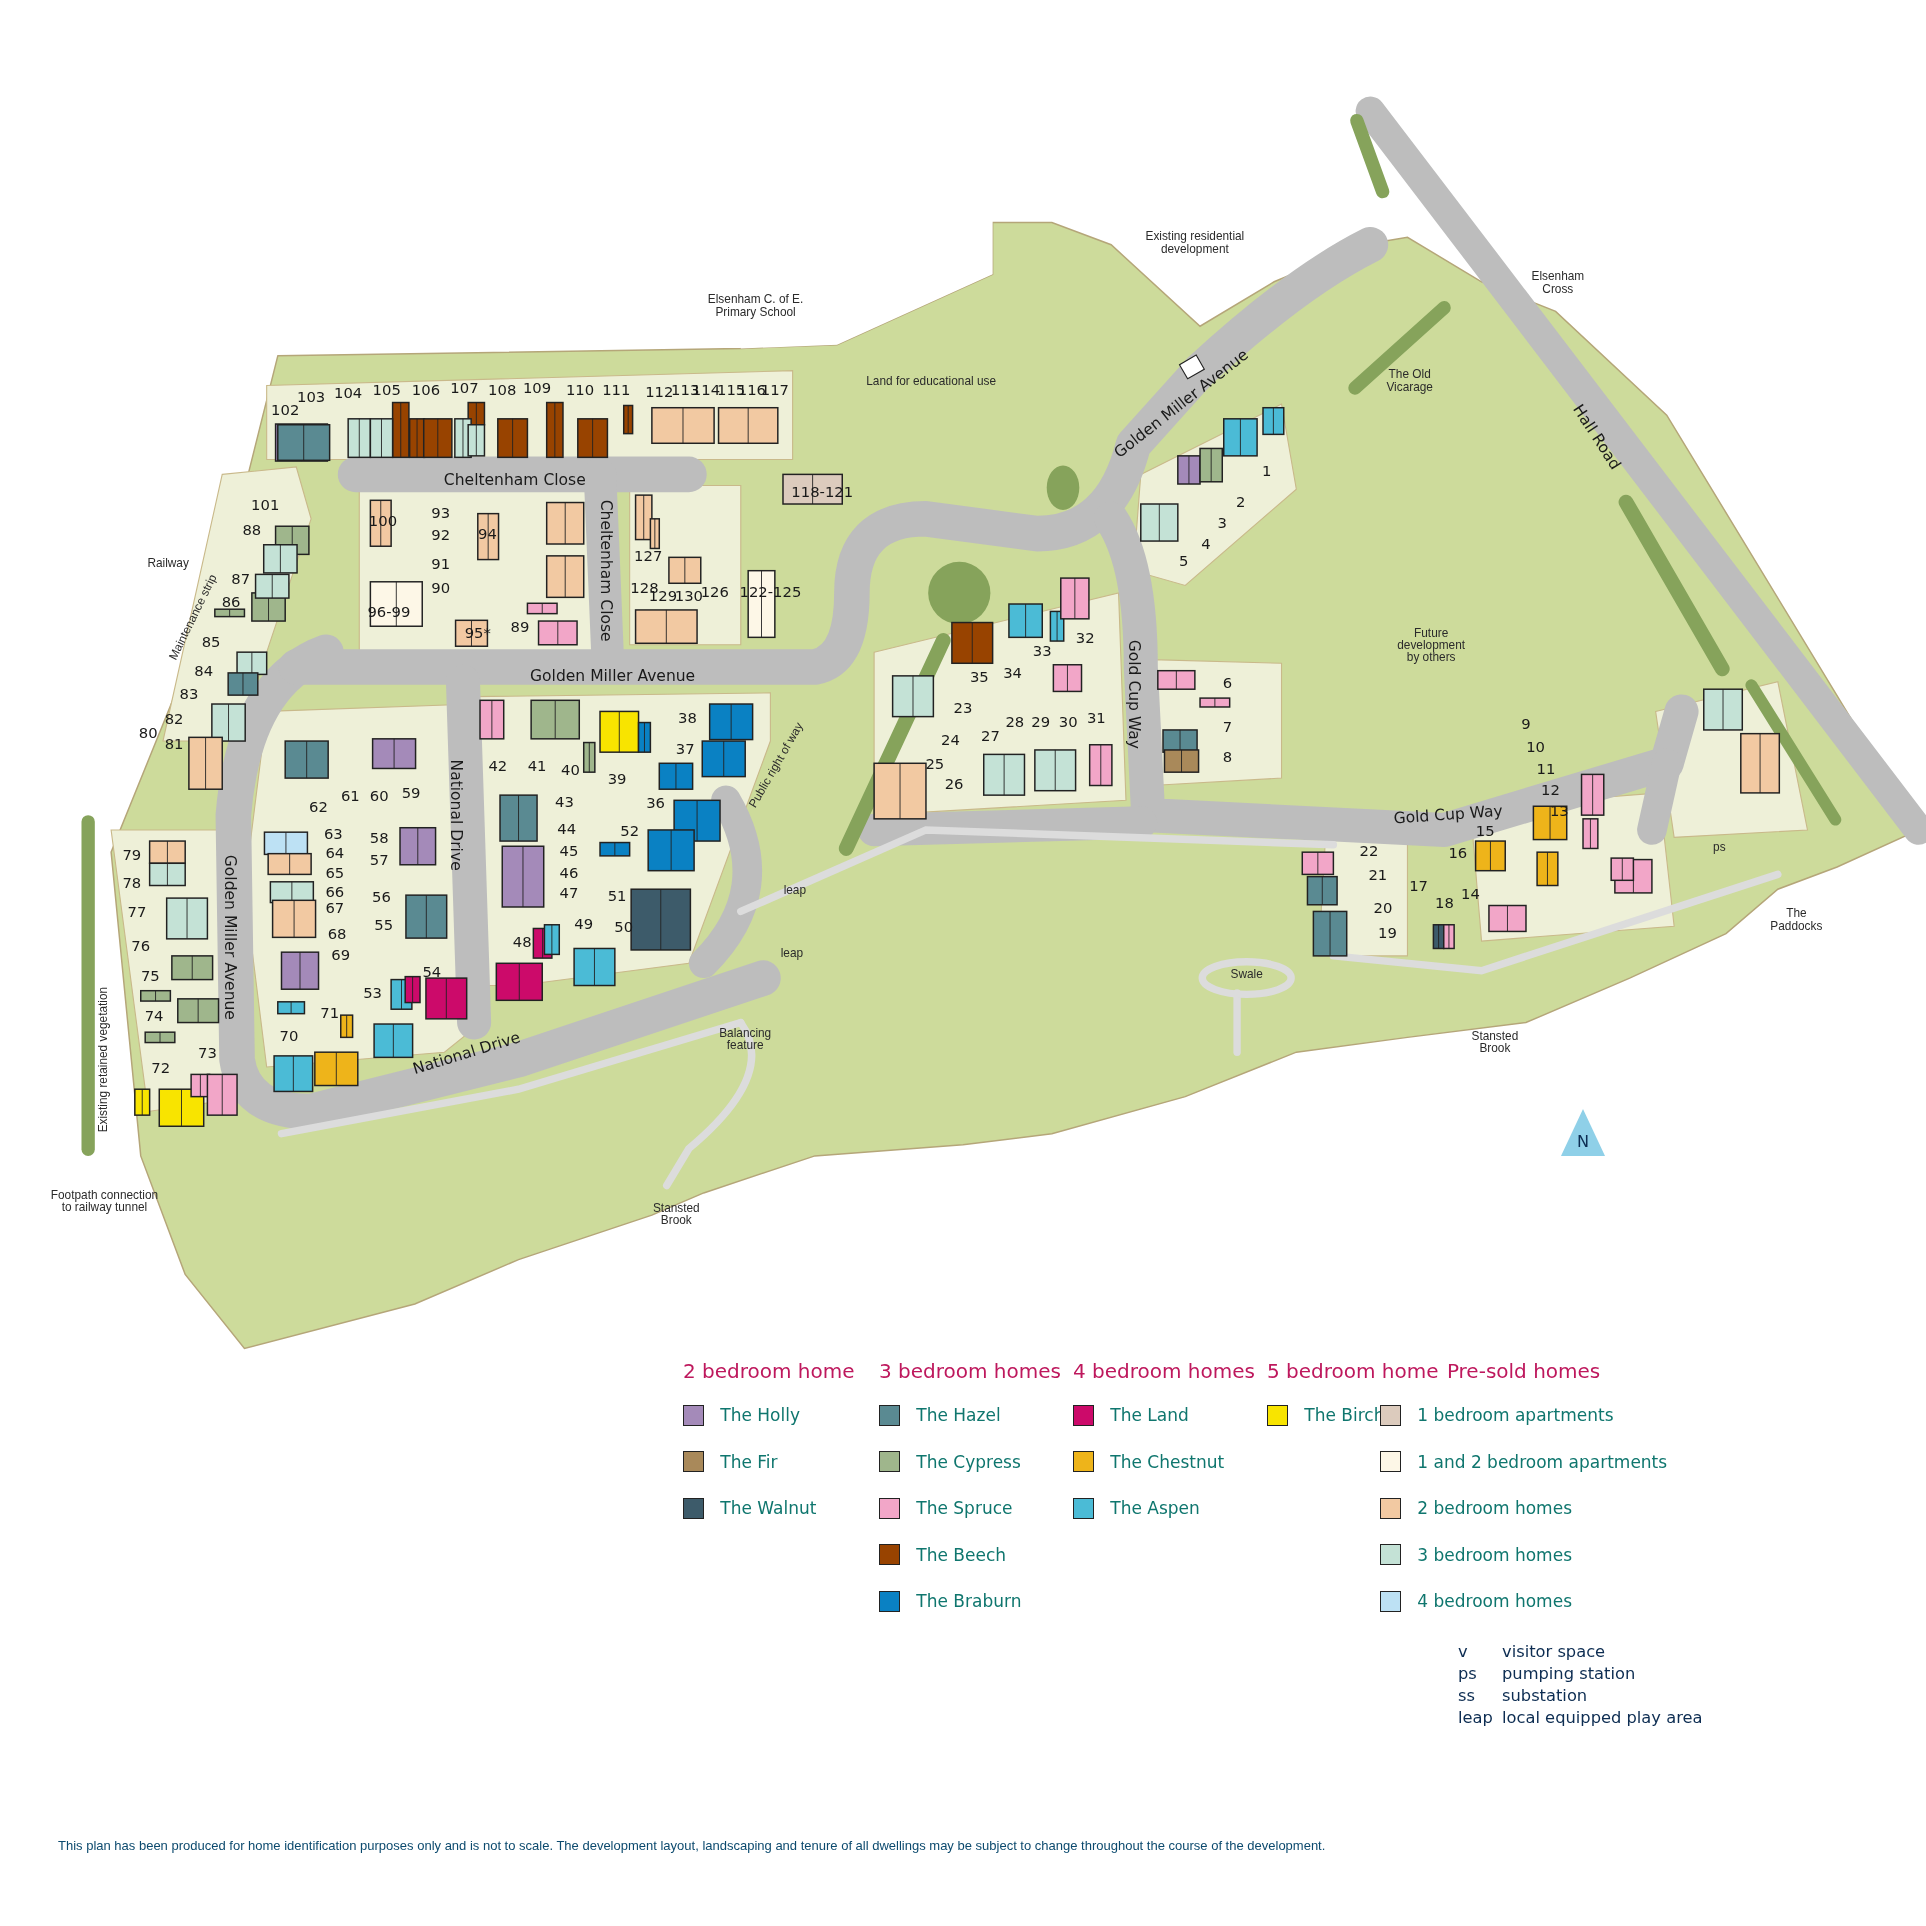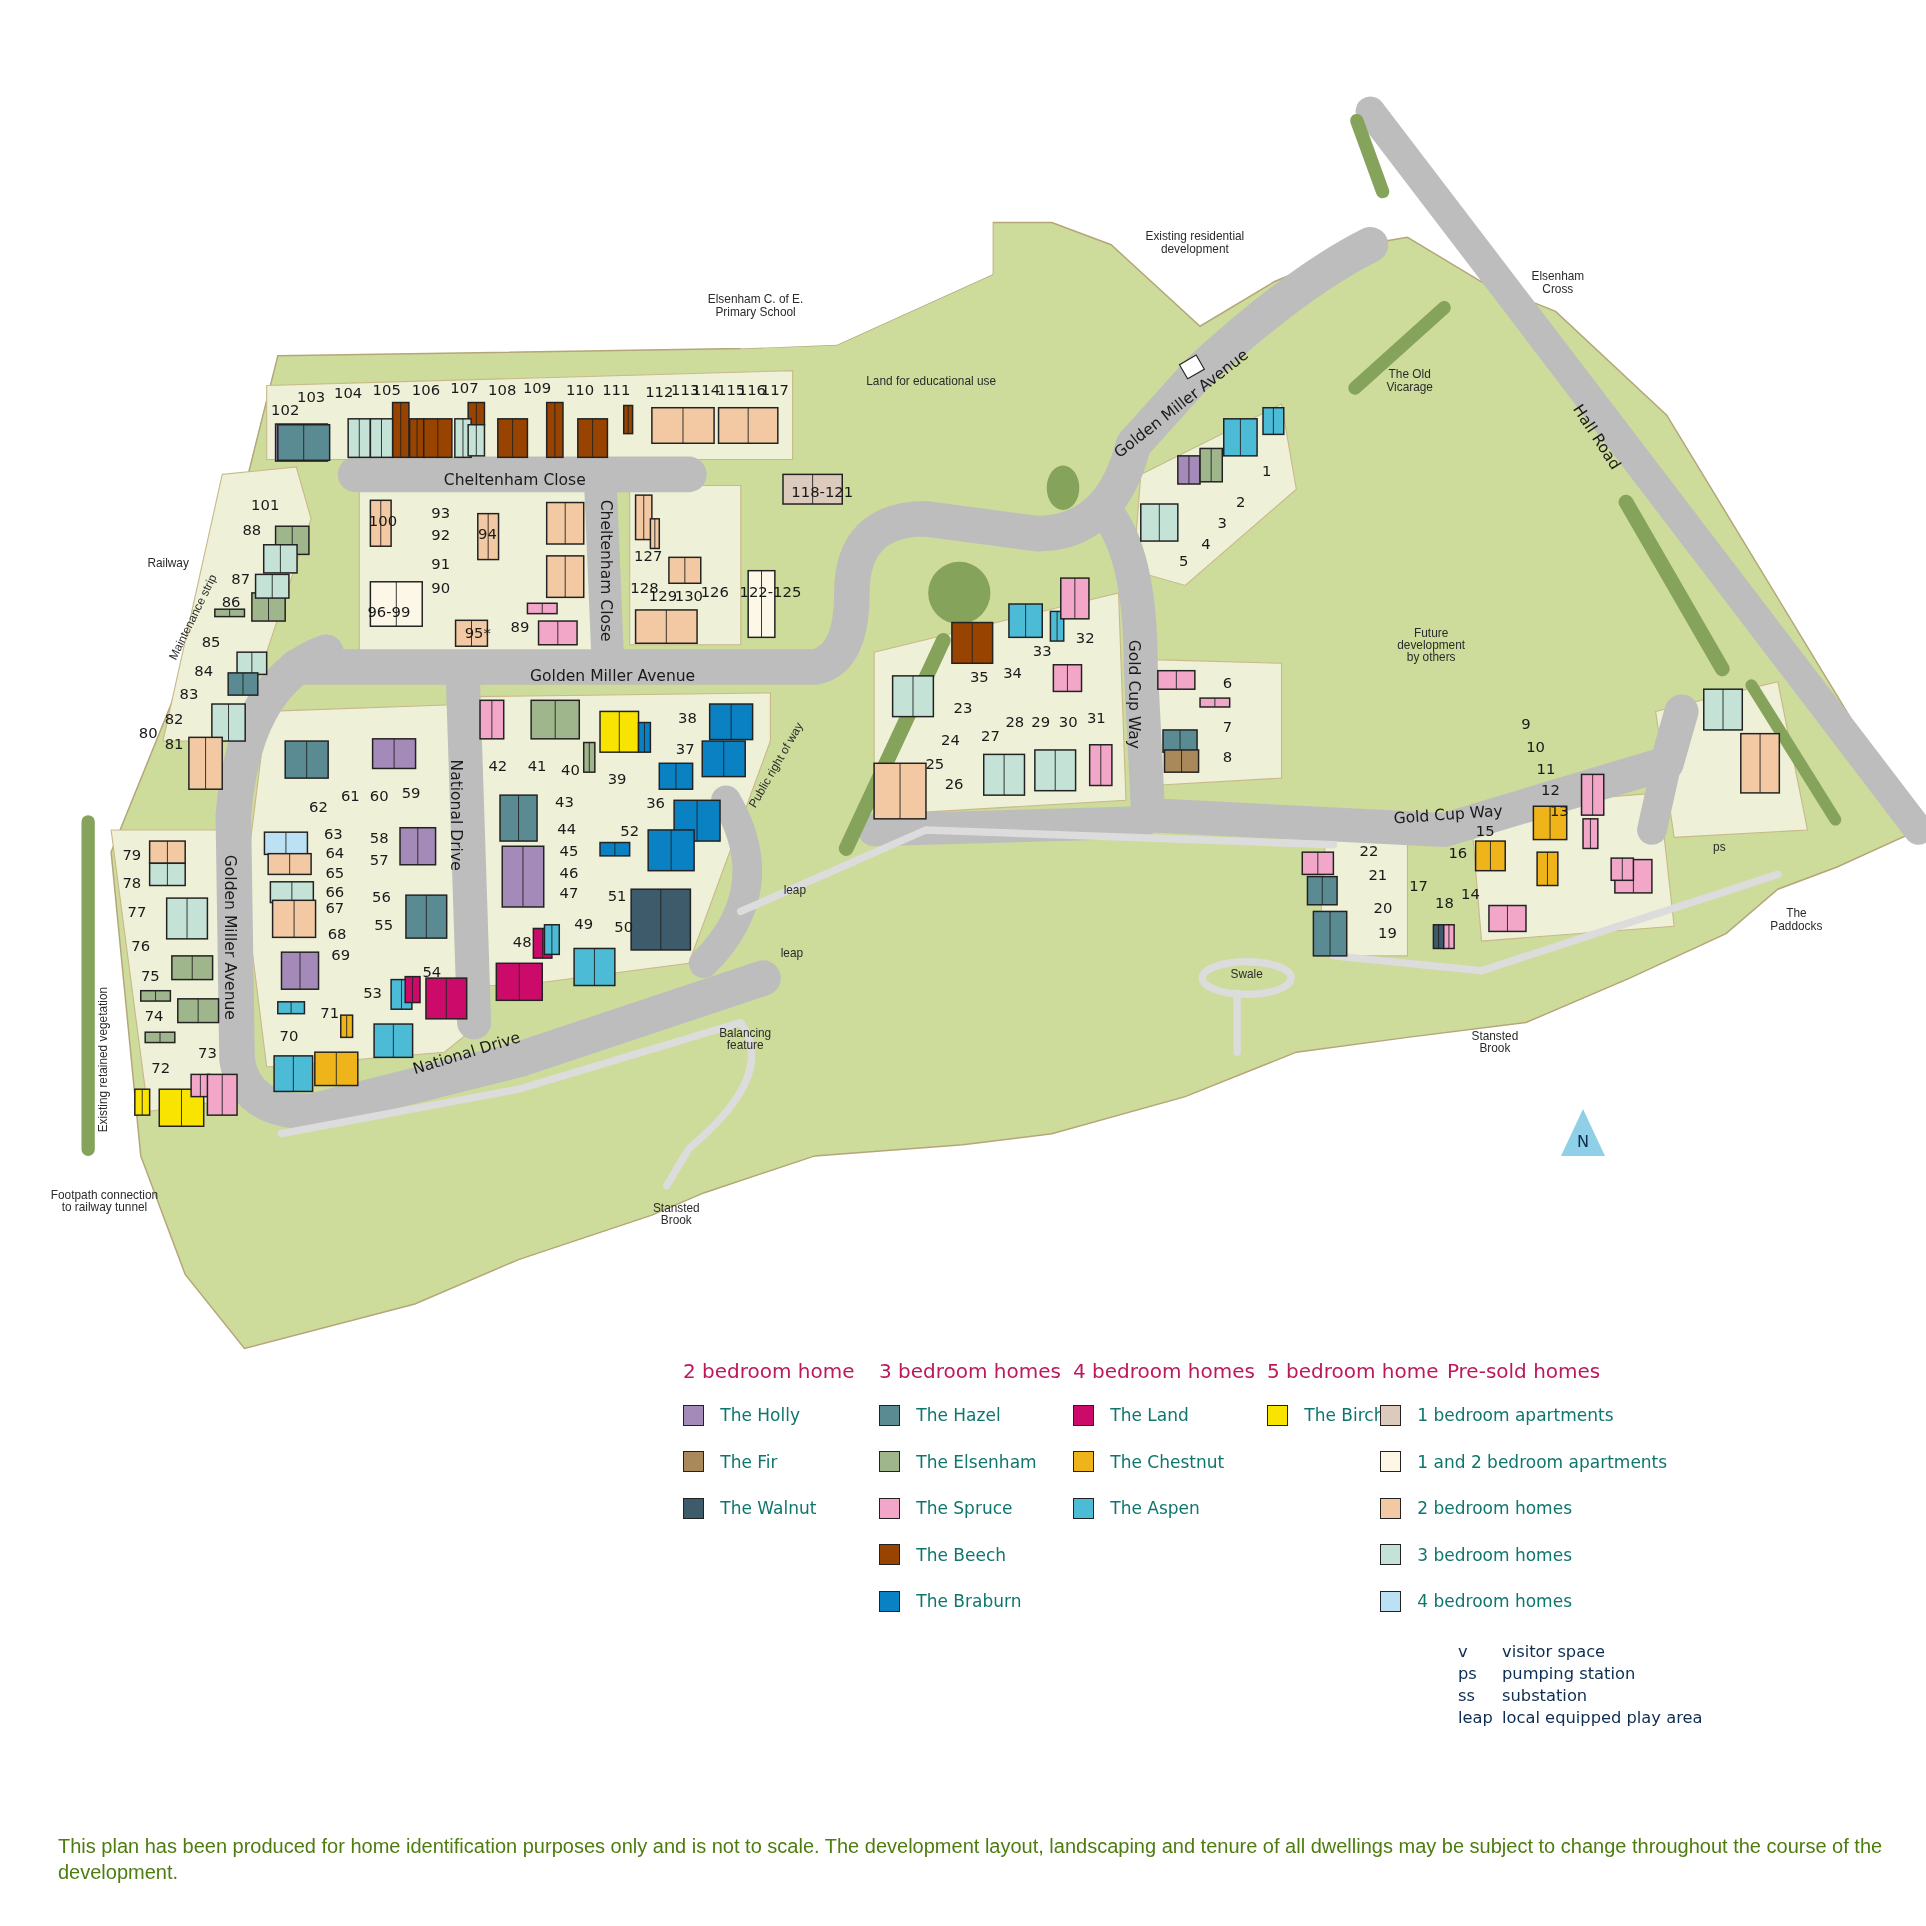--- a/index.html
+++ b/index.html
@@ -9,21 +9,21 @@
   .road-label{font-family:"DejaVu Sans",sans-serif;fill:#1a1a1a;font-size:21px;text-anchor:middle;}
   .plot-num{font-family:"DejaVu Sans",sans-serif;fill:#1a1a1a;font-size:20px;text-anchor:middle;dominant-baseline:middle;}
   .legend{position:absolute;top:1359px;}
   .legend h3{margin:0 0 18px 0;font-size:20px;font-weight:normal;color:#be185d;font-family:"DejaVu Sans",sans-serif;white-space:nowrap;}
   .legend .item{display:flex;align-items:center;height:28px;margin-bottom:18.5px;font-size:17px;font-family:"DejaVu Sans",sans-serif;color:#0f766e;white-space:nowrap;}
   .legend .sw{width:21px;height:21px;border:1.5px solid #222;margin-right:16.3px;box-sizing:border-box;flex:none;}
   .presold .item{margin-bottom:18.5px;height:28px;}
   .abbr{position:absolute;left:1458px;top:1641px;font-size:16.3px;line-height:22px;color:#0d2d52;font-family:"DejaVu Sans",sans-serif;}
   .abbr .row{display:flex;}
   .abbr .k{width:44px;}
-  .disclaimer{position:absolute;left:58px;top:1833px;width:1837px;font-size:20px;line-height:26px;color:#4d7c0f;font-family:"Liberation Sans",sans-serif;}
+  .disclaimer{position:absolute;left:58px;top:1833px;width:1837px;font-size:13px;line-height:26px;color:#0c4a6e;font-family:"Liberation Sans",sans-serif;}
   .north{position:absolute;left:1561px;top:1109px;width:44px;height:47px;}
 </style>
 </head>
 <body>
 
 <svg id="site-plan" viewBox="0 0 2600 1850" xmlns="http://www.w3.org/2000/svg">
 
   <g>
     <polygon fill="#cddb9b" stroke="#b5a679" stroke-width="2" points="375,480 1000,470 1130,465 1340,370 1340,300 1420,300 1500,330 1620,440 1720,380 1840,330 1900,320 2000,380 2100,420 2250,560 2590,1120 2480,1170 2400,1200 2330,1260 2200,1320 2060,1380 1900,1400 1750,1420 1600,1480 1420,1530 1300,1545 1100,1560 950,1610 880,1640 700,1700 560,1760 330,1820 250,1720 190,1560 150,1150 300,780"></polygon>
     <polygon fill="#ffffff" points="1000,470 1130,465 1340,370 1340,280 1000,280"></polygon>
@@ -517,21 +517,21 @@
 </div>
 
 <div class="legend" style="left:879px;">
   <h3>3 bedroom homes</h3>
   <div class="item">
       <span class="sw" style="background: rgb(90, 138, 146);"></span>
       <span>The Hazel</span>
     </div>
   <div class="item">
       <span class="sw" style="background: rgb(159, 182, 140);"></span>
-      <span>The Elsenham</span>
+      <span>The Cypress</span>
     </div>
   <div class="item">
       <span class="sw" style="background: rgb(242, 166, 200);"></span>
       <span>The Spruce</span>
     </div>
   <div class="item">
       <span class="sw" style="background: rgb(152, 67, 0);"></span>
       <span>The Beech</span>
     </div>
   <div class="item">

